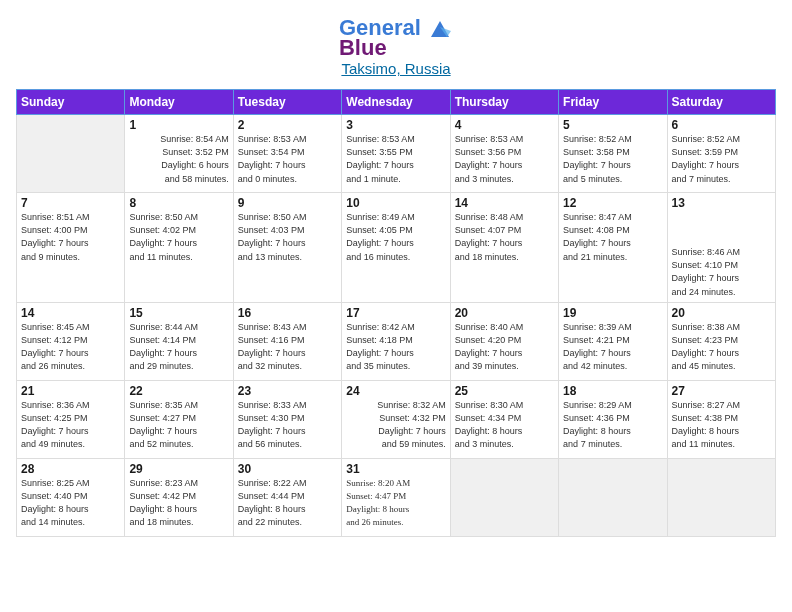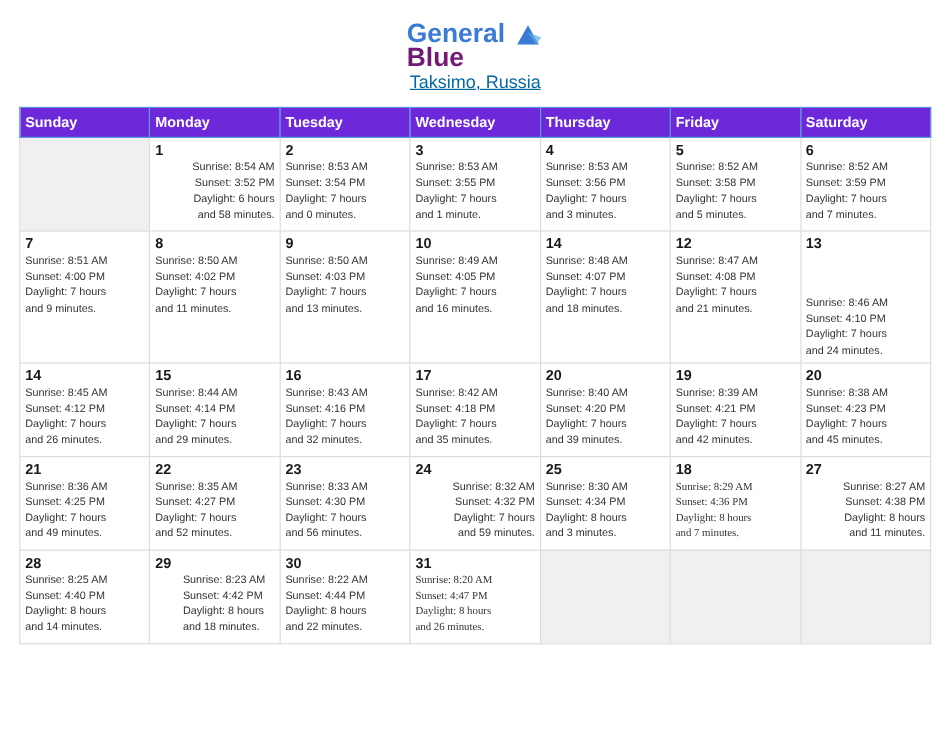--- a/index.html
+++ b/index.html
@@ -291,44 +291,44 @@
           </td>
           <td>
             <span class="day-num">25</span>
             <div class="day-info" style="white-space: pre-line;">Sunrise: 8:30 AM
 Sunset: 4:34 PM
 Daylight: 8 hours
 and 3 minutes.</div>
           </td>
           <td>
             <span class="day-num">18</span>
-            <div class="day-info" style="white-space: pre-line; font-family: Liberation Serif, serif;">Sunrise: 8:29 AM
+            <div class="day-info" style="white-space: pre-line;">Sunrise: 8:29 AM
 Sunset: 4:36 PM
 Daylight: 8 hours
 and 7 minutes.</div>
           </td>
           <td>
             <span class="day-num">27</span>
-            <div class="day-info" style="white-space: pre-line; text-align: right;">Sunrise: 8:27 AM
+            <div class="day-info" style="white-space: pre-line;">Sunrise: 8:27 AM
 Sunset: 4:38 PM
 Daylight: 8 hours
 and 11 minutes.</div>
           </td>
         </tr>
         <tr>
           <td>
             <span class="day-num">28</span>
             <div class="day-info" style="white-space: pre-line;">Sunrise: 8:25 AM
 Sunset: 4:40 PM
 Daylight: 8 hours
 and 14 minutes.</div>
           </td>
           <td>
             <span class="day-num">29</span>
-            <div class="day-info" style="white-space: pre-line; margin-left: 23px;">Sunrise: 8:23 AM
+            <div class="day-info" style="white-space: pre-line;">Sunrise: 8:23 AM
 Sunset: 4:42 PM
 Daylight: 8 hours
 and 18 minutes.</div>
           </td>
           <td>
             <span class="day-num">30</span>
             <div class="day-info" style="white-space: pre-line;">Sunrise: 8:22 AM
 Sunset: 4:44 PM
 Daylight: 8 hours
 and 22 minutes.</div>

